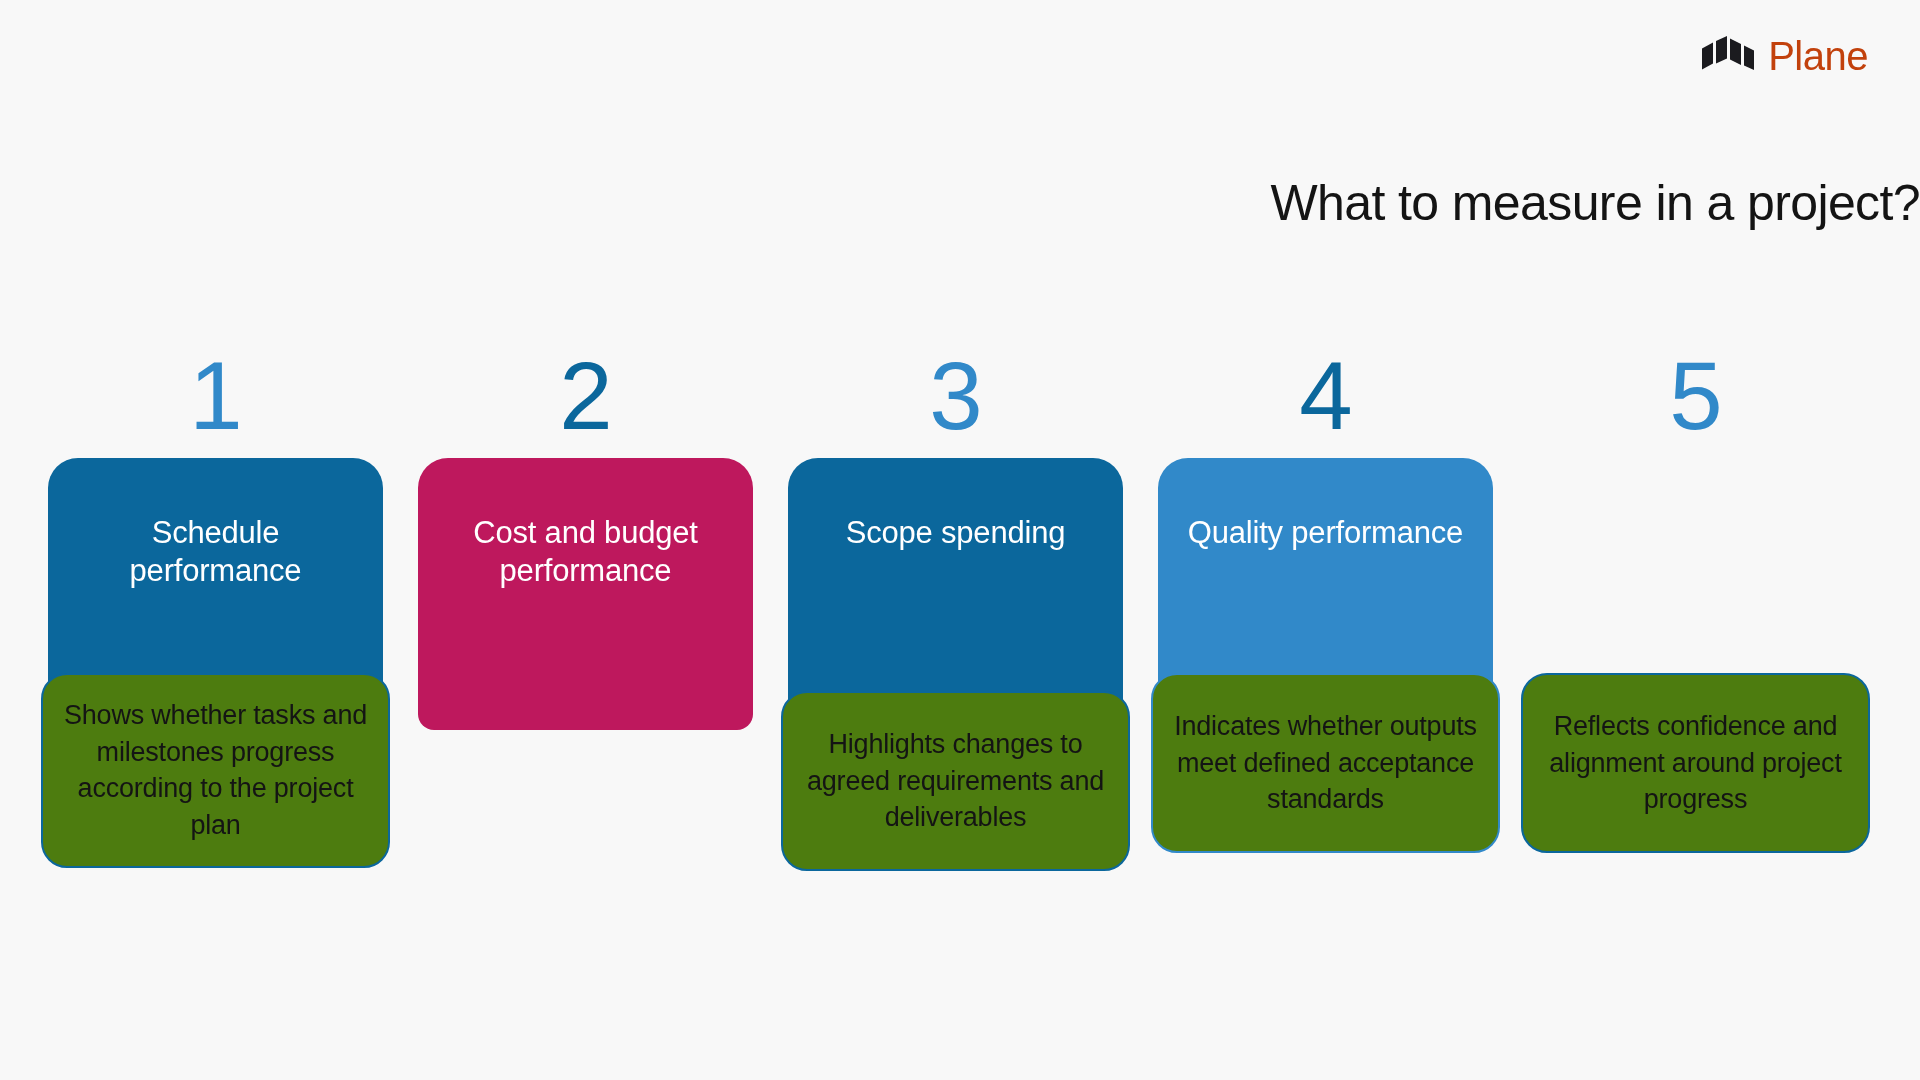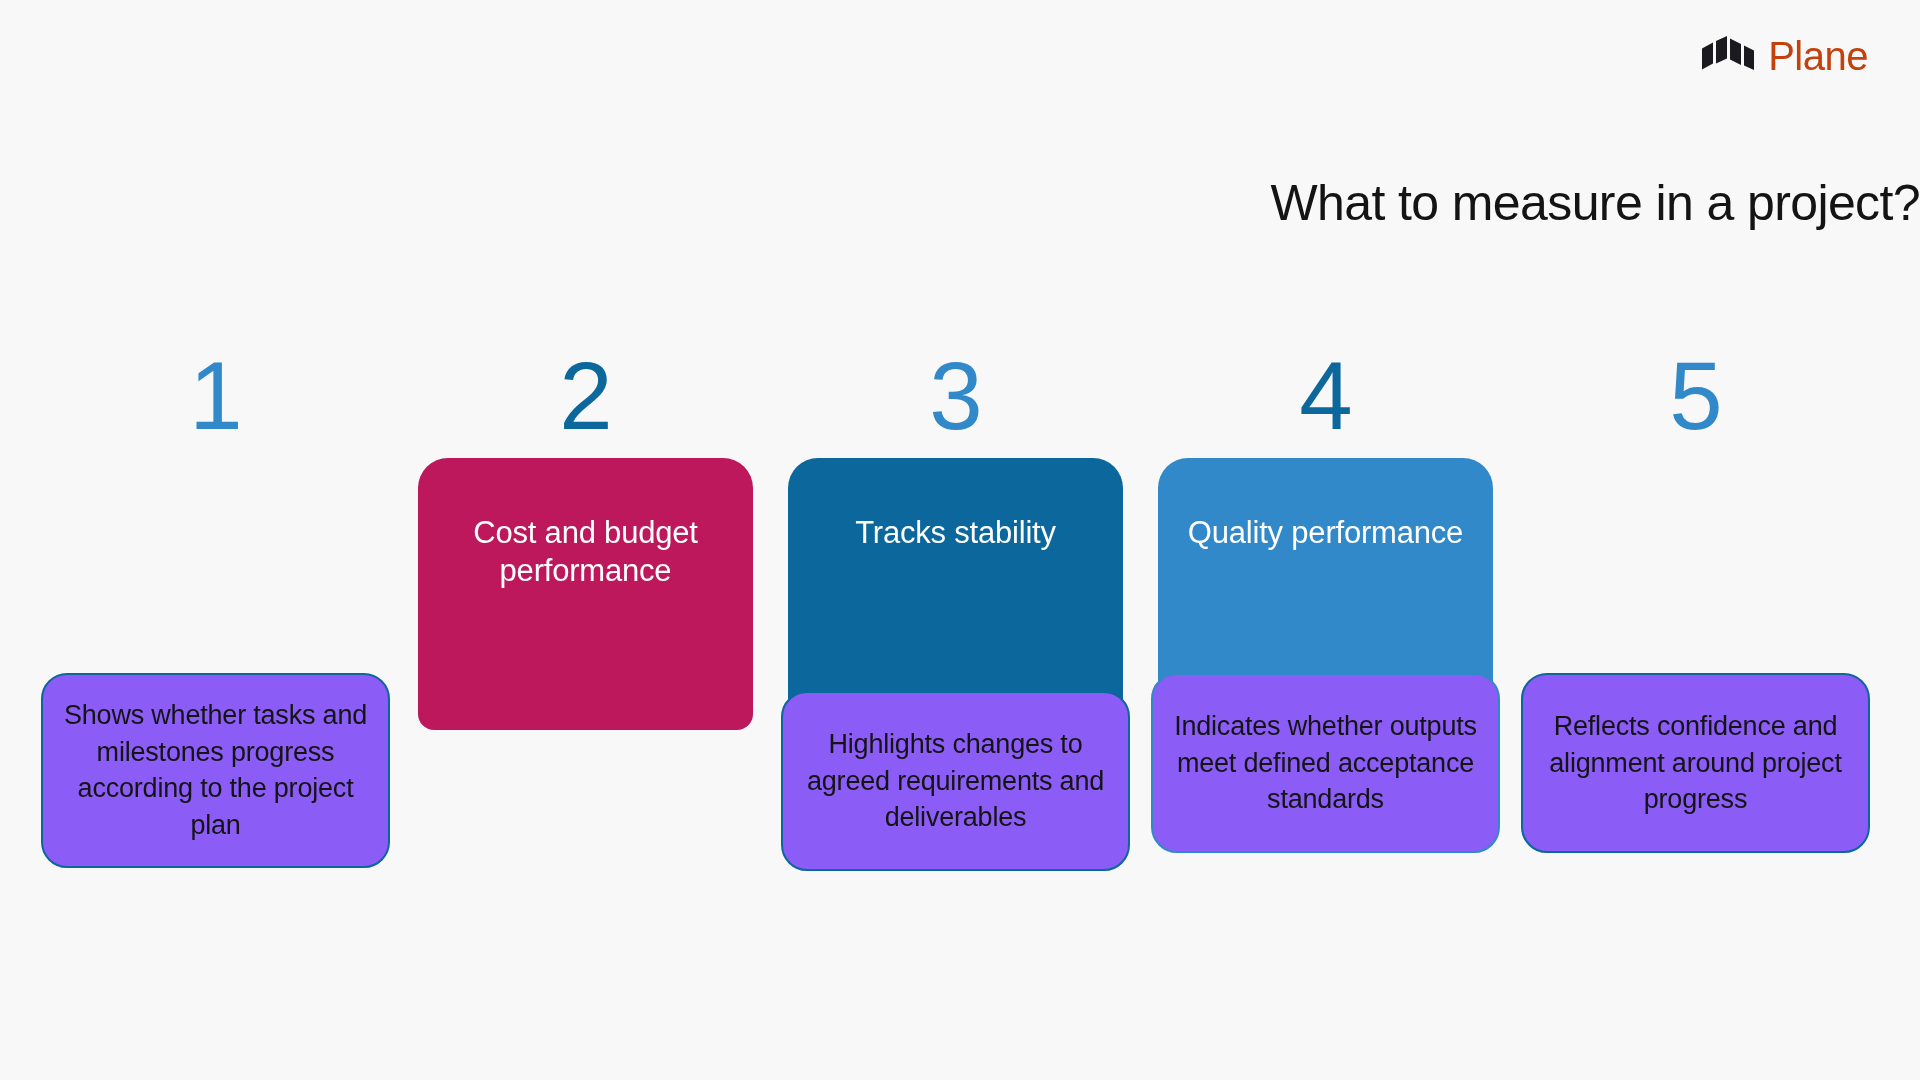--- a/index.html
+++ b/index.html
@@ -99,21 +99,21 @@
     line-height: 1.23;
     text-align: center;
     letter-spacing: -0.2px;
   }
 
   .desc {
     position: absolute;
     left: -7px;
     width: 349px;
     box-sizing: border-box;
-    background: #8b5cf6;
+    background: #4d7c0f;
     border: 2px solid #0b679c;
     border-radius: 26px;
     padding: 22px 16px;
     display: flex;
     align-items: center;
     justify-content: center;
     min-height: 180px;
   }
   .desc-text {
     color: #141414;
@@ -137,34 +137,37 @@
     </svg>
   </span>
   <span class="brand-name">Plane</span>
 </div>
 
 <div class="page-title">What to measure in a project?</div>
 
 <div class="row" id="card-row">
     <div class="col">
       <div class="num" style="color: rgb(49, 137, 201);">1</div>
+      <div class="panel" style="background: rgb(11, 103, 156);">
+        <div class="panel-title">Schedule performance</div>
+      </div>
       <div class="desc" style="border-color: rgb(11, 103, 156); top: 325px;">
         <div class="desc-text">Shows whether tasks and milestones progress according to the project plan</div>
       </div>
     </div>
     <div class="col">
       <div class="num" style="color: rgb(11, 103, 156);">2</div>
       <div class="panel" style="background: #be185d;">
         <div class="panel-title">Cost and budget performance</div>
       </div>
     </div>
     <div class="col">
       <div class="num" style="color: rgb(49, 137, 201);">3</div>
       <div class="panel" style="background: rgb(11, 103, 156);">
-        <div class="panel-title">Tracks stability</div>
+        <div class="panel-title">Scope spending</div>
       </div>
       <div class="desc" style="border-color: rgb(11, 103, 156); top: 343px;">
         <div class="desc-text">Highlights changes to agreed requirements and deliverables</div>
       </div>
     </div>
     <div class="col">
       <div class="num" style="color: rgb(11, 103, 156);">4</div>
       <div class="panel" style="background: rgb(49, 137, 201);">
         <div class="panel-title">Quality performance</div>
       </div>

